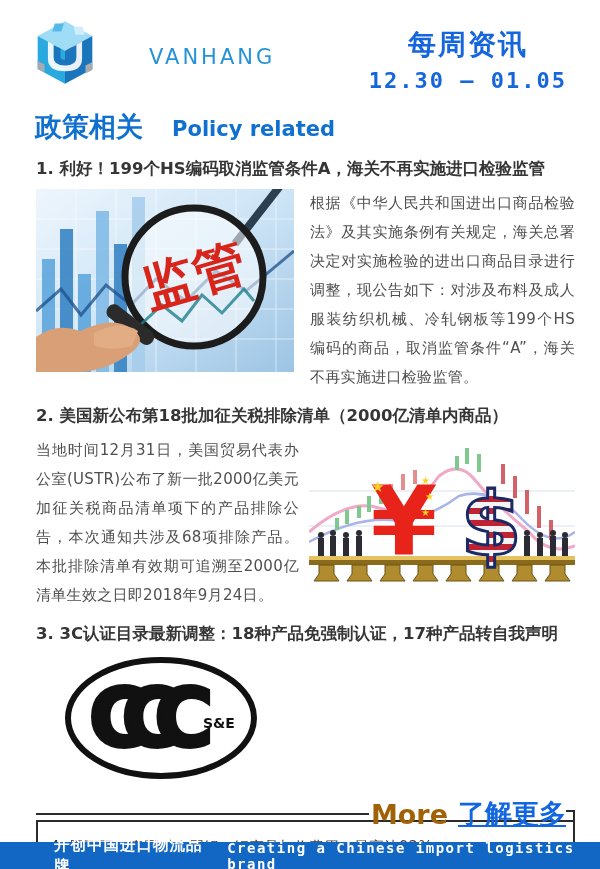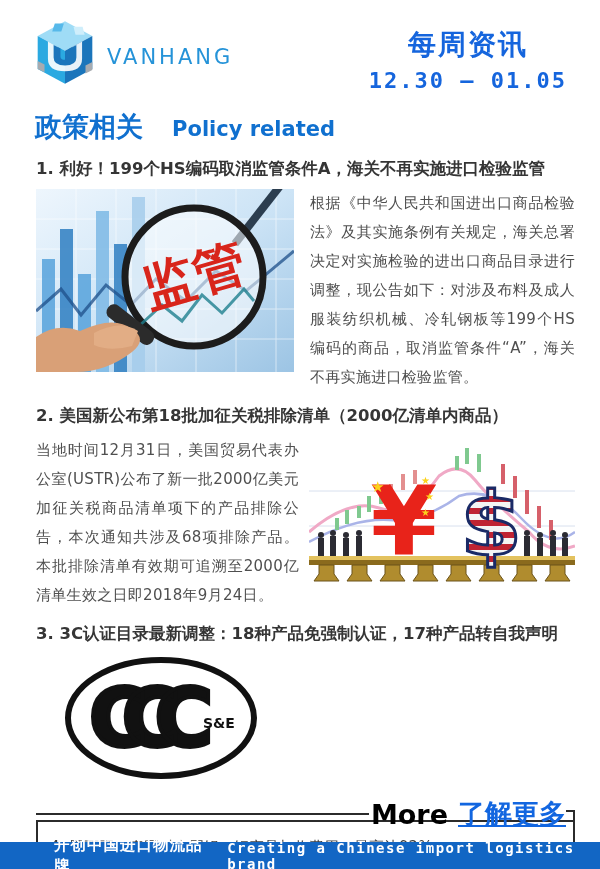--- a/index.html
+++ b/index.html
@@ -4,21 +4,21 @@
 <style>
   * { margin:0; padding:0; box-sizing:border-box; }
   html,body { background:#e8e8e8; }
   .page {
     position:relative; width:600px; height:869px; margin:0 auto;
     background:#ffffff; overflow:hidden;
     font-family:"DejaVu Sans", sans-serif;
   }
   
   .header { display:flex; justify-content:space-between; align-items:flex-start; padding:20px 25px 0 33px; }
-  .brand { display:flex; align-items:center; }
+  .brand { display:flex; align-items:center;gap:42px; }
   .logo-mark { width:64px; height:66px; }
   .brand-name { margin-left:10px; margin-top:8px; color:#2593d8; font-size:21px; letter-spacing:3px; font-weight:500; }
   .weekly { text-align:center; padding-top:6px; padding-right:8px; }
   .weekly-title { color:#1565dd; font-size:28px; font-weight:800; letter-spacing:2px; }
   .weekly-date { color:#1565dd; font-size:22px; font-weight:600; letter-spacing:2px; font-family:"DejaVu Sans Mono", monospace; margin-top:4px; }
   
   .section-title { padding:16px 0 0 35px; color:#1070cf; }
   .section-title .zh { font-size:27px; font-weight:800; }
   .section-title .en { font-size:21px; font-weight:700; margin-left:24px; }
   
@@ -29,21 +29,21 @@
     flex:1; color:#4f4f4f; font-size:15px; line-height:29px;
     text-align:justify; letter-spacing:.3px;
   }
   .img-frame { flex:0 0 auto; overflow:hidden; background:#fff; }
   .img1 { width:258px; height:183px; margin-right:16px; }
   .img2 { width:266px; height:158px; margin-left:10px; }
   .img3 { width:250px; height:128px; margin-right:14px; display:flex; align-items:center; justify-content:center; }
   
   .more-row { display:flex; align-items:center; margin:14px 0 -12px 0; position:relative; z-index:2; }
   .more-line { flex:1; height:2px; background:#2b2b2b; }
-  .more-en { color:#000000; font-size:27px; font-weight:600; margin-left:2px; }
+  .more-en { color:#a16207; font-size:27px; font-weight:600; margin-left:2px; }
   .more-zh { color:#1266e0; font-size:27px; font-weight:800; margin-left:10px;text-decoration:underline; }
   .more-corner { width:9px; height:20px; border-top:2px solid #2b2b2b; border-right:2px solid #2b2b2b; align-self:flex-start; margin-top:14px; }
   
   .brief-box { border:2px solid #2b2b2b; padding:12px 14px 10px 12px; margin-top:0; background:#fff; }
   .brief-item { color:#3d3d3d; font-size:15px; line-height:27px; }
   
   .footer {
     position:absolute; left:0; right:0; bottom:0; height:27px;
     background:#1266c4; color:#ffffff; display:flex; align-items:center; padding-left:54px;
   }

